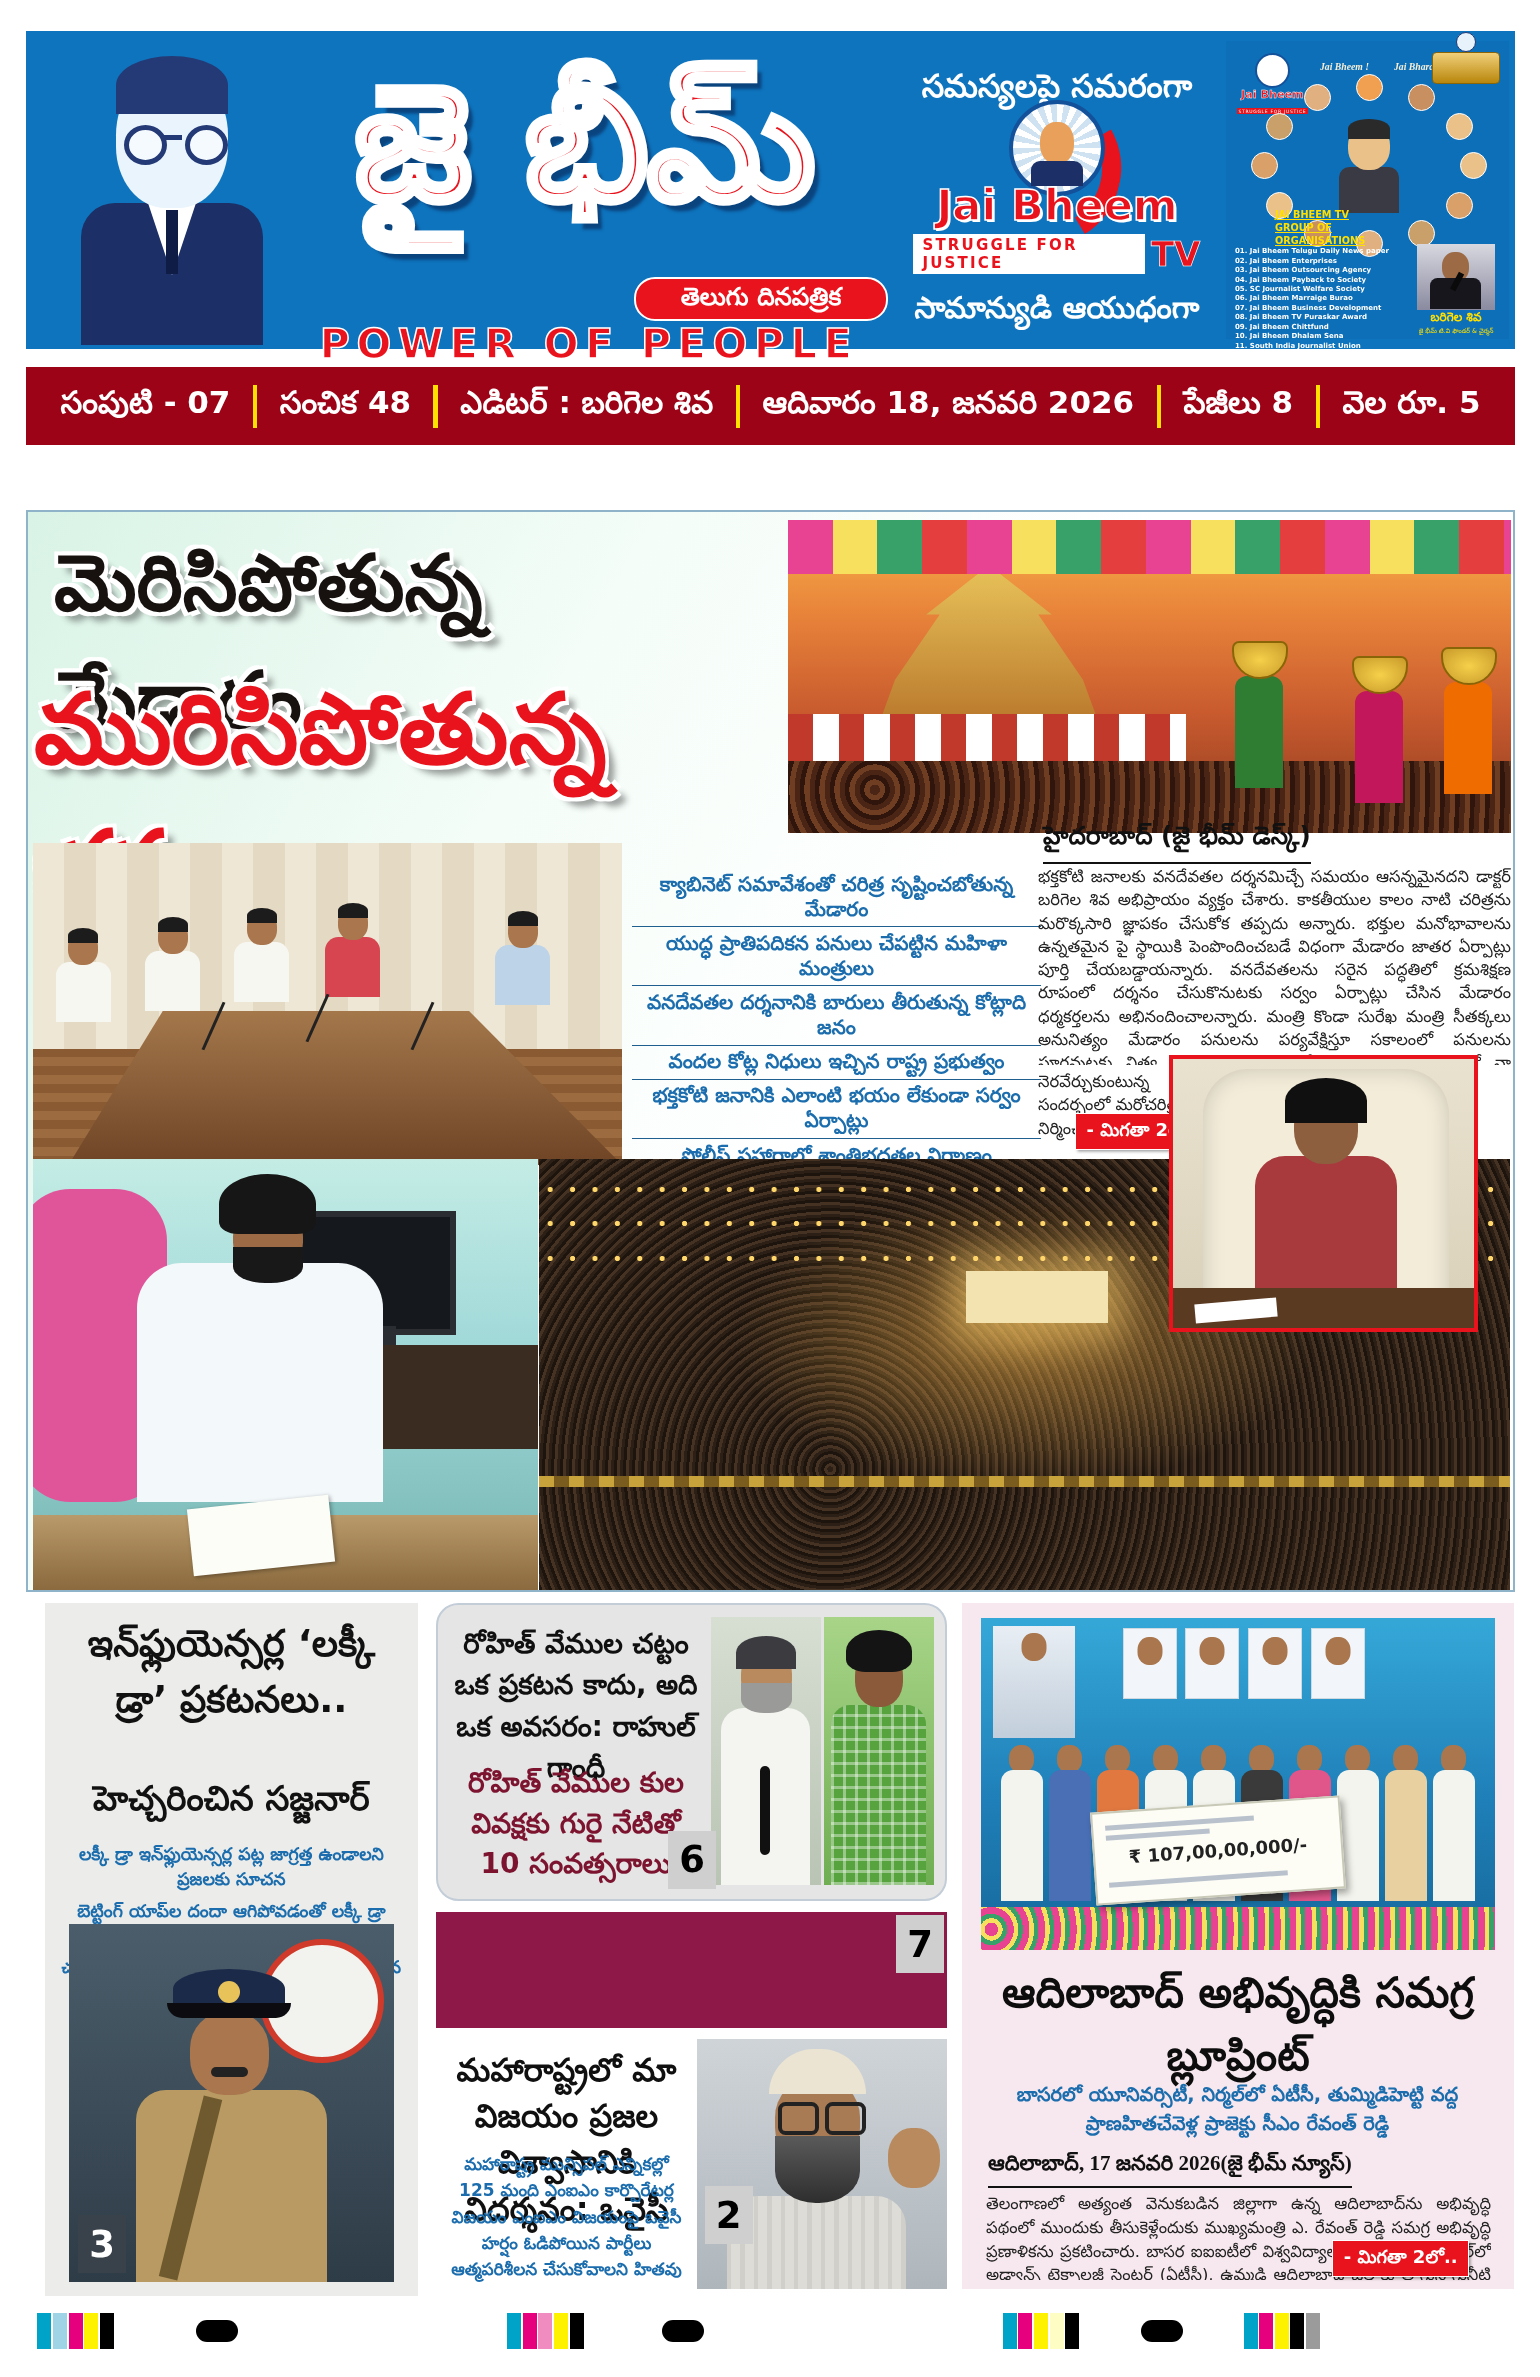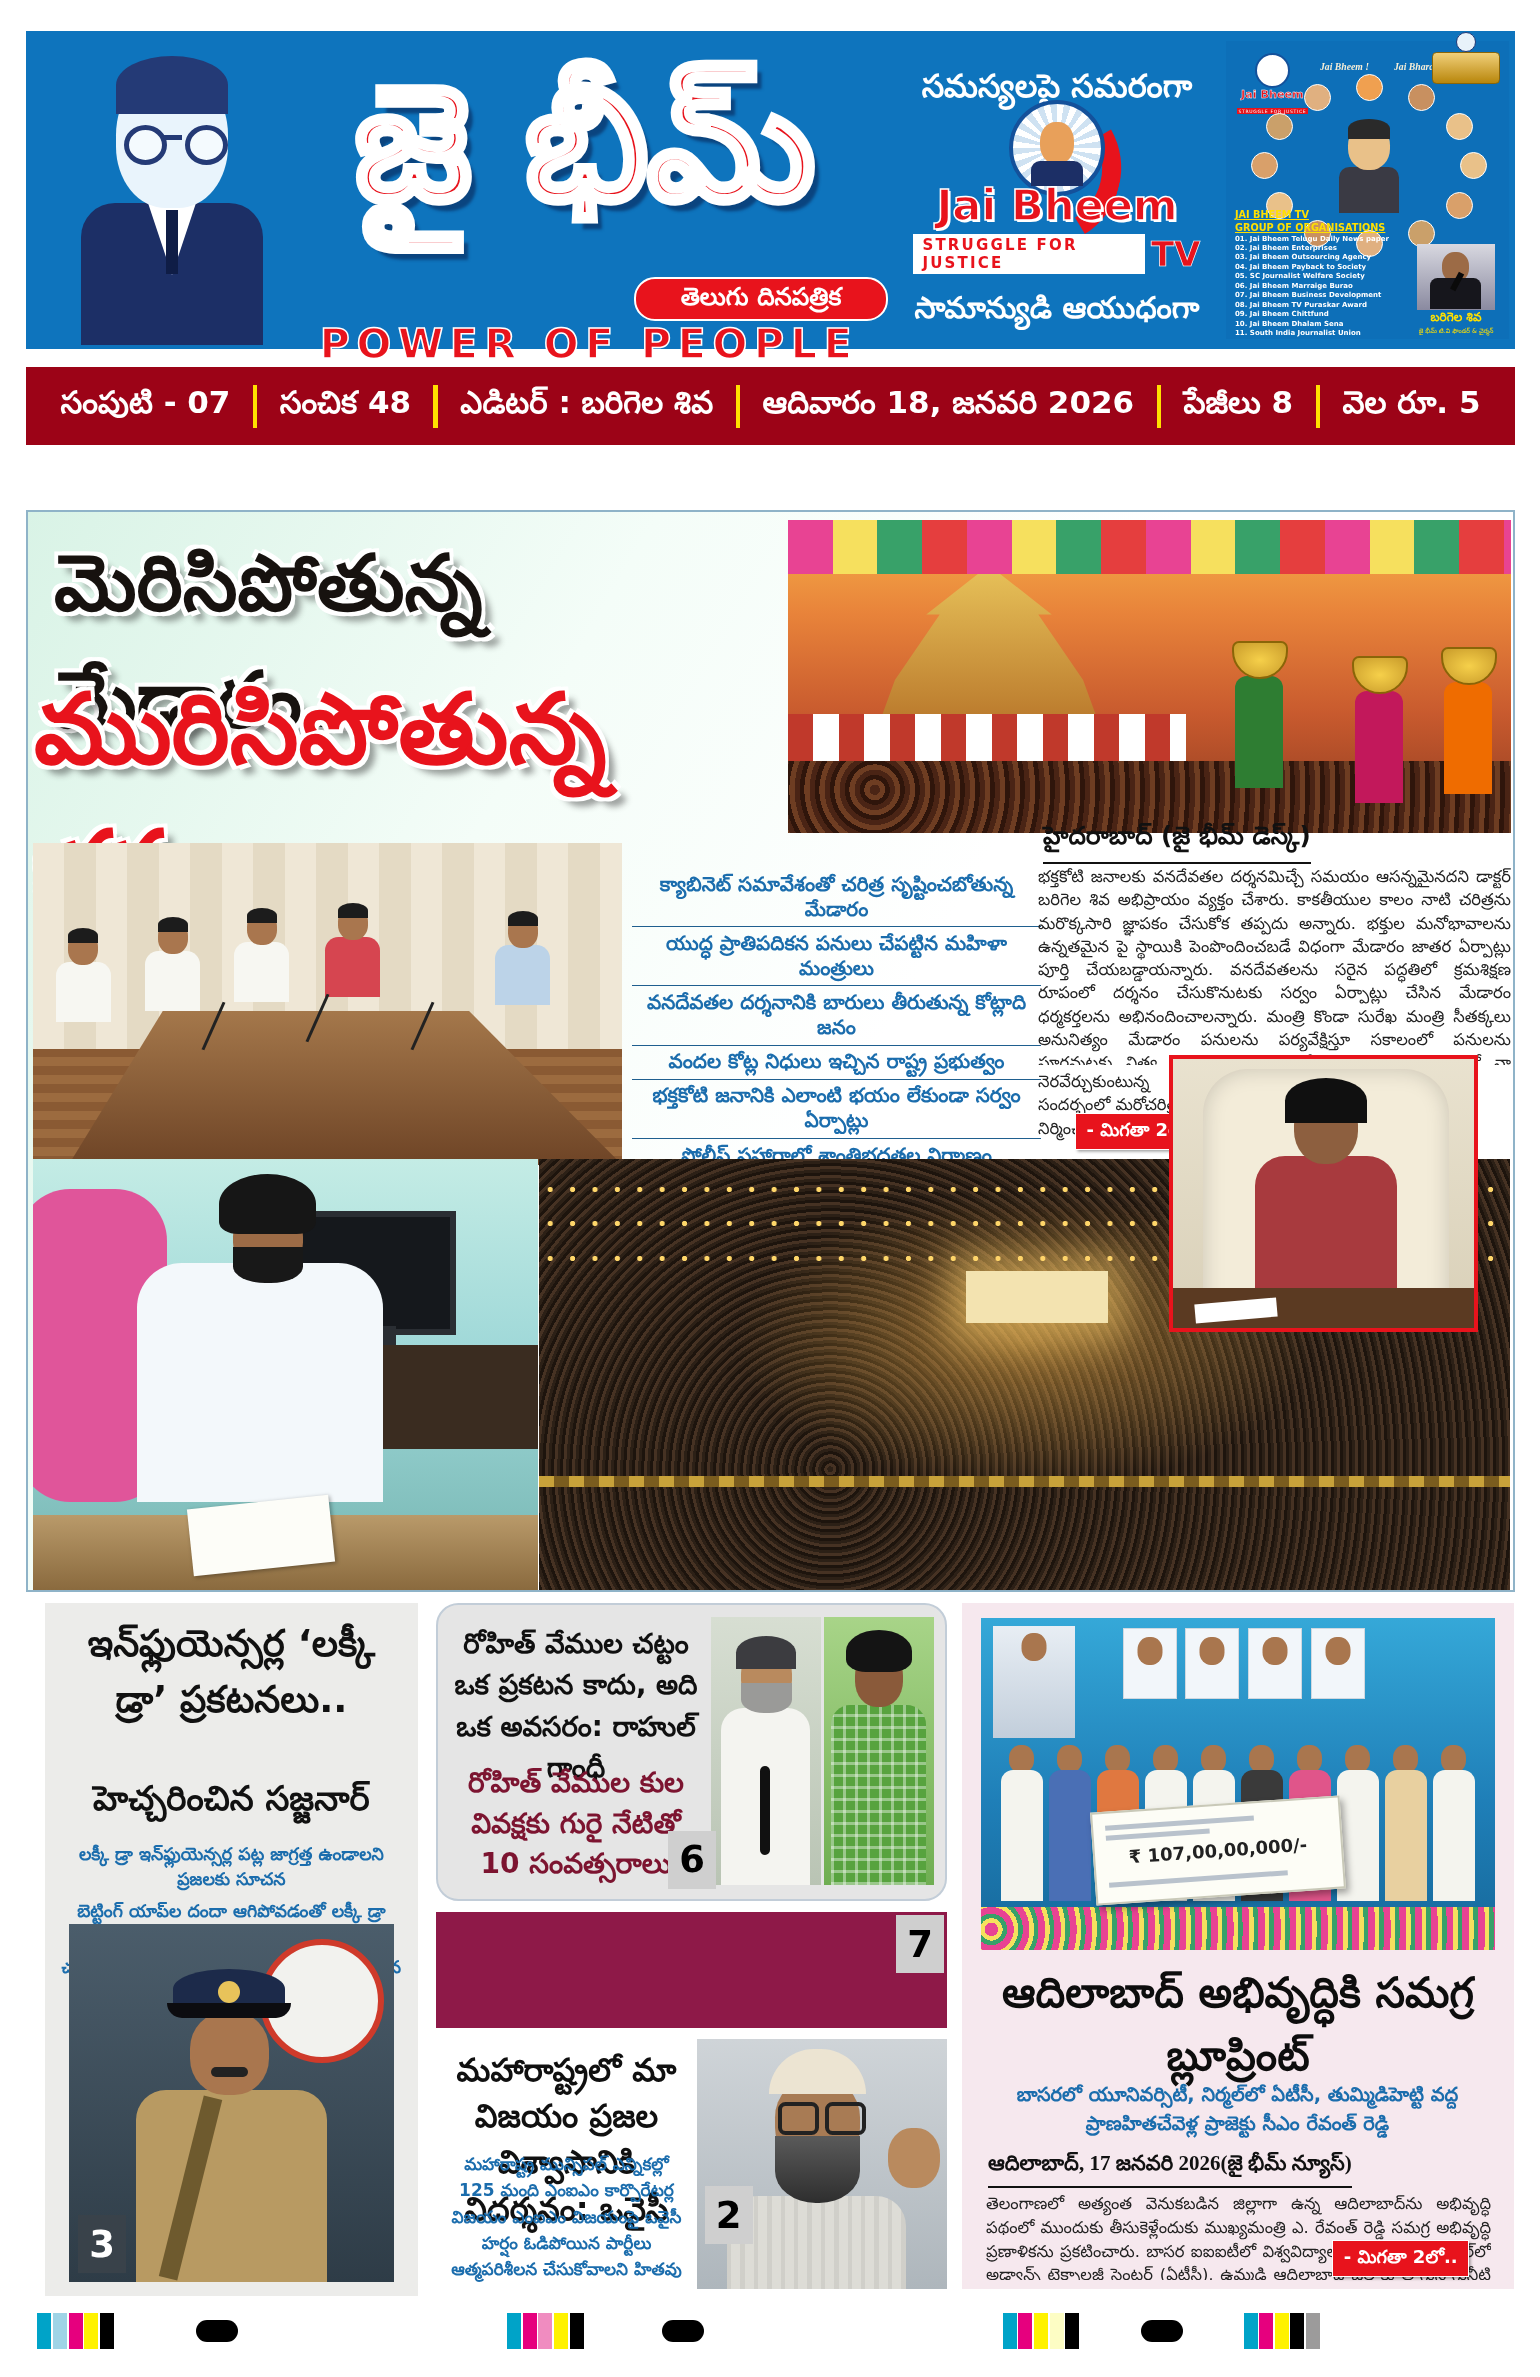--- a/index.html
+++ b/index.html
@@ -52,21 +52,21 @@
     font-family:"Liberation Serif","DejaVu Serif",serif;font-weight:700;}
   .cg-banner{position:absolute;right:9px;top:10.4px;width:66px;height:30px;border-radius:4.5px;
     background:linear-gradient(#f1d07a,#b8860b);border:1.5px solid #8a6508;}
   .cg-bannerhead{position:absolute;right:33px;top:-9px;width:18px;height:18px;border-radius:50%;background:#e8f2fa;border:1.5px solid #243a76;}
   .cg-circle{position:absolute;width:25px;height:25px;border-radius:50%;border:1.5px solid #ffffff;}
   .cg-bust{position:absolute;left:113px;top:78px;width:60px;height:94px;}
   .cg-bust-hair{position:absolute;left:9px;top:0;width:42px;height:19.4px;background:#2a2a2a;border-radius:50% 50% 0 0;}
   .cg-bust-face{position:absolute;left:9px;top:4.5px;width:42px;height:46px;background:#e9c189;border-radius:46%;}
   .cg-bust-suit{position:absolute;left:0;top:48px;width:60px;height:46px;background:#3a3a44;border-radius:10.4px 10.4px 0 0;}
   .cg-list{position:absolute;left:9px;top:168px;width:164px;z-index:3;}
-  .cg-h{color:#ffe000;font-size:9.7px;font-weight:800;text-decoration:underline;line-height:1.3;}
+  .cg-h{color:#ffe000;font-size:9.7px;font-weight:800;text-decoration:underline;line-height:1.3;margin-left:40px;}
   .cg-item{color:#ffffff;font-size:7px;font-weight:700;line-height:1.35;}
   .cg-founder{position:absolute;right:6px;bottom:3px;width:94px;text-align:center;z-index:3;}
   .cg-fphoto{position:relative;margin:0 auto;width:78px;height:66px;background:linear-gradient(#d8d8e0,#8a8aa0);overflow:hidden;}
   .cg-fhead{position:absolute;left:25px;top:7.5px;width:27px;height:30px;background:#9c6b46;border-radius:45%;}
   .cg-fsuit{position:absolute;left:13.4px;top:34px;width:51px;height:31px;background:#16161c;border-radius:7.5px 7.5px 0 0;}
   .cg-fmic{position:absolute;left:37px;top:28px;width:6px;height:19.4px;background:#0a0a0a;transform:rotate(28deg);}
   .cg-fname{color:#ffe000;font-size:12px;font-weight:800;}
   .cg-ftitle{color:#ffe000;font-size:6.3px;}
 
   

